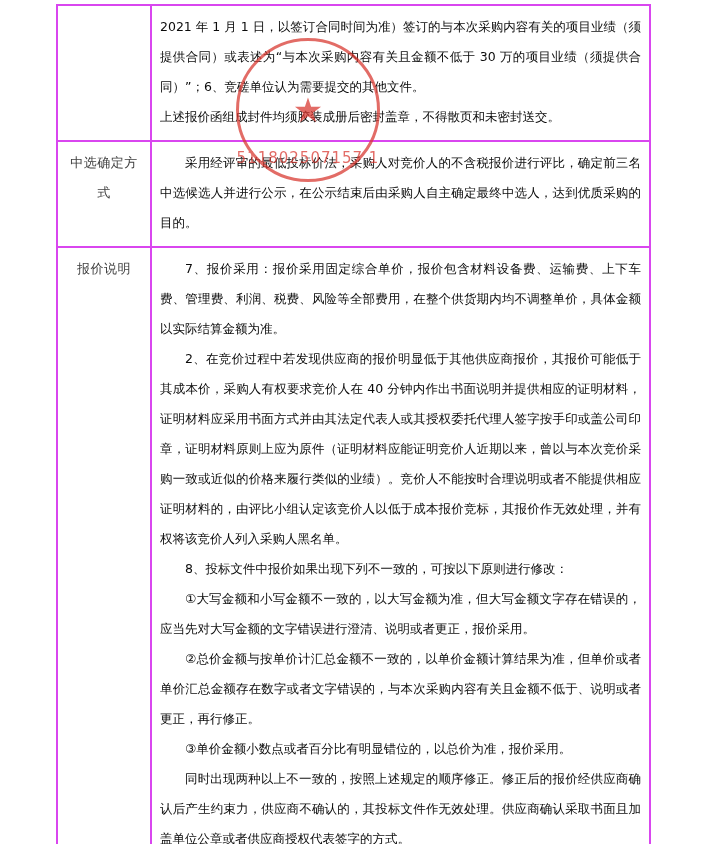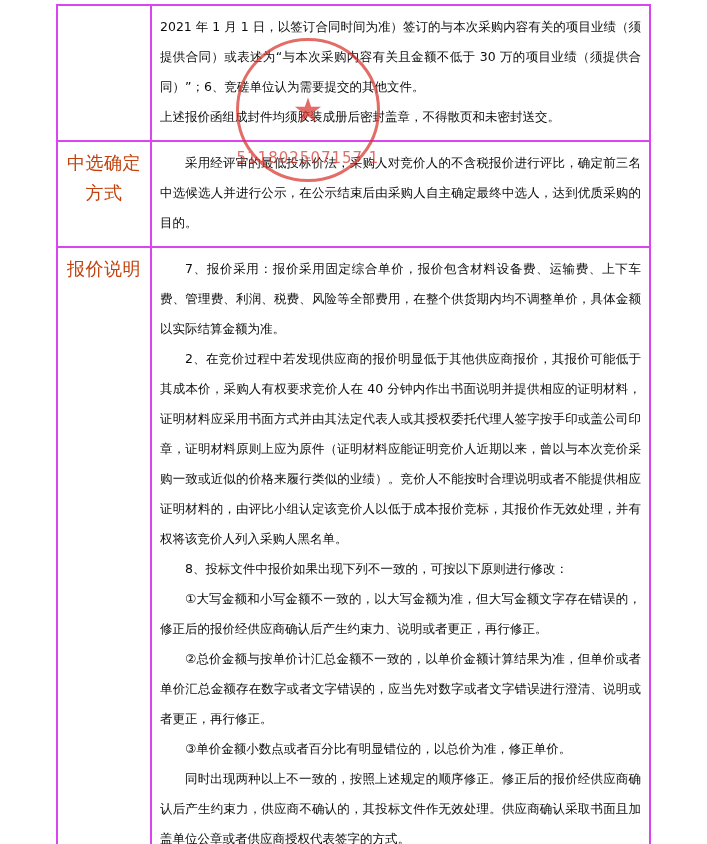--- a/index.html
+++ b/index.html
@@ -27,25 +27,25 @@
     table-layout: fixed;
   }
   table.doc td {
     border: 2px solid #d946ef;
     vertical-align: top;
     padding: 6px 8px 8px 8px;
   }
   td.label {
     width: 76px;
     text-align: center;
-    font-size: 18px;
+    font-size: 13px;
     line-height: 30px;
     letter-spacing: 0.5px;
     padding-top: 10px;
-    color: #c2410c;
+    color: #404040;
   }
   td.body {
     font-size: 12.5px;
     line-height: 30px;
     color: #0b0b0b;
     text-align: justify;
   }
   .p {
     margin: 0;
     text-indent: 0;
@@ -112,23 +112,23 @@
           <p class="p ind">采用经评审的最低投标价法，采购人对竞价人的不含税报价进行评比，确定前三名中选候选人并进行公示，在公示结束后由采购人自主确定最终中选人，达到优质采购的目的。</p>
         </td>
       </tr>
 
       <tr>
         <td class="label">报价说明</td>
         <td class="body">
           <p class="p ind">7、报价采用：报价采用固定综合单价，报价包含材料设备费、运输费、上下车费、管理费、利润、税费、风险等全部费用，在整个供货期内均不调整单价，具体金额以实际结算金额为准。</p>
           <p class="p ind">2、在竞价过程中若发现供应商的报价明显低于其他供应商报价，其报价可能低于其成本价，采购人有权要求竞价人在 40 分钟内作出书面说明并提供相应的证明材料，证明材料应采用书面方式并由其法定代表人或其授权委托代理人签字按手印或盖公司印章，证明材料原则上应为原件（证明材料应能证明竞价人近期以来，曾以与本次竞价采购一致或近似的价格来履行类似的业绩）。竞价人不能按时合理说明或者不能提供相应证明材料的，由评比小组认定该竞价人以低于成本报价竞标，其报价作无效处理，并有权将该竞价人列入采购人黑名单。</p>
           <p class="p ind">8、投标文件中报价如果出现下列不一致的，可按以下原则进行修改：</p>
-          <p class="p ind">①大写金额和小写金额不一致的，以大写金额为准，但大写金额文字存在错误的，修正后的报价经供应商确认后产生约束力、说明或者更正，再行修正。</p>
-          <p class="p ind">②总价金额与按单价计汇总金额不一致的，以单价金额计算结果为准，但单价或者单价汇总金额存在数字或者文字错误的，应当先对数字或者文字错误进行澄清、说明或者更正，再行修正。</p>
-          <p class="p ind">③单价金额小数点或者百分比有明显错位的，以总价为准，修正单价。</p>
+          <p class="p ind">①大写金额和小写金额不一致的，以大写金额为准，但大写金额文字存在错误的，应当先对大写金额的文字错误进行澄清、说明或者更正，报价采用。</p>
+          <p class="p ind">②总价金额与按单价计汇总金额不一致的，以单价金额计算结果为准，但单价或者单价汇总金额存在数字或者文字错误的，与本次采购内容有关且金额不低于、说明或者更正，再行修正。</p>
+          <p class="p ind">③单价金额小数点或者百分比有明显错位的，以总价为准，报价采用。</p>
           <p class="p ind">同时出现两种以上不一致的，按照上述规定的顺序修正。修正后的报价经供应商确认后产生约束力，供应商不确认的，其投标文件作无效处理。供应商确认采取书面且加盖单位公章或者供应商授权代表签字的方式。</p>
         </td>
       </tr>
 
     </tbody>
   </table>
 
   <div class="seal">
     <div class="star">★</div>
     <div class="bottom-num">511802507157 1</div>

